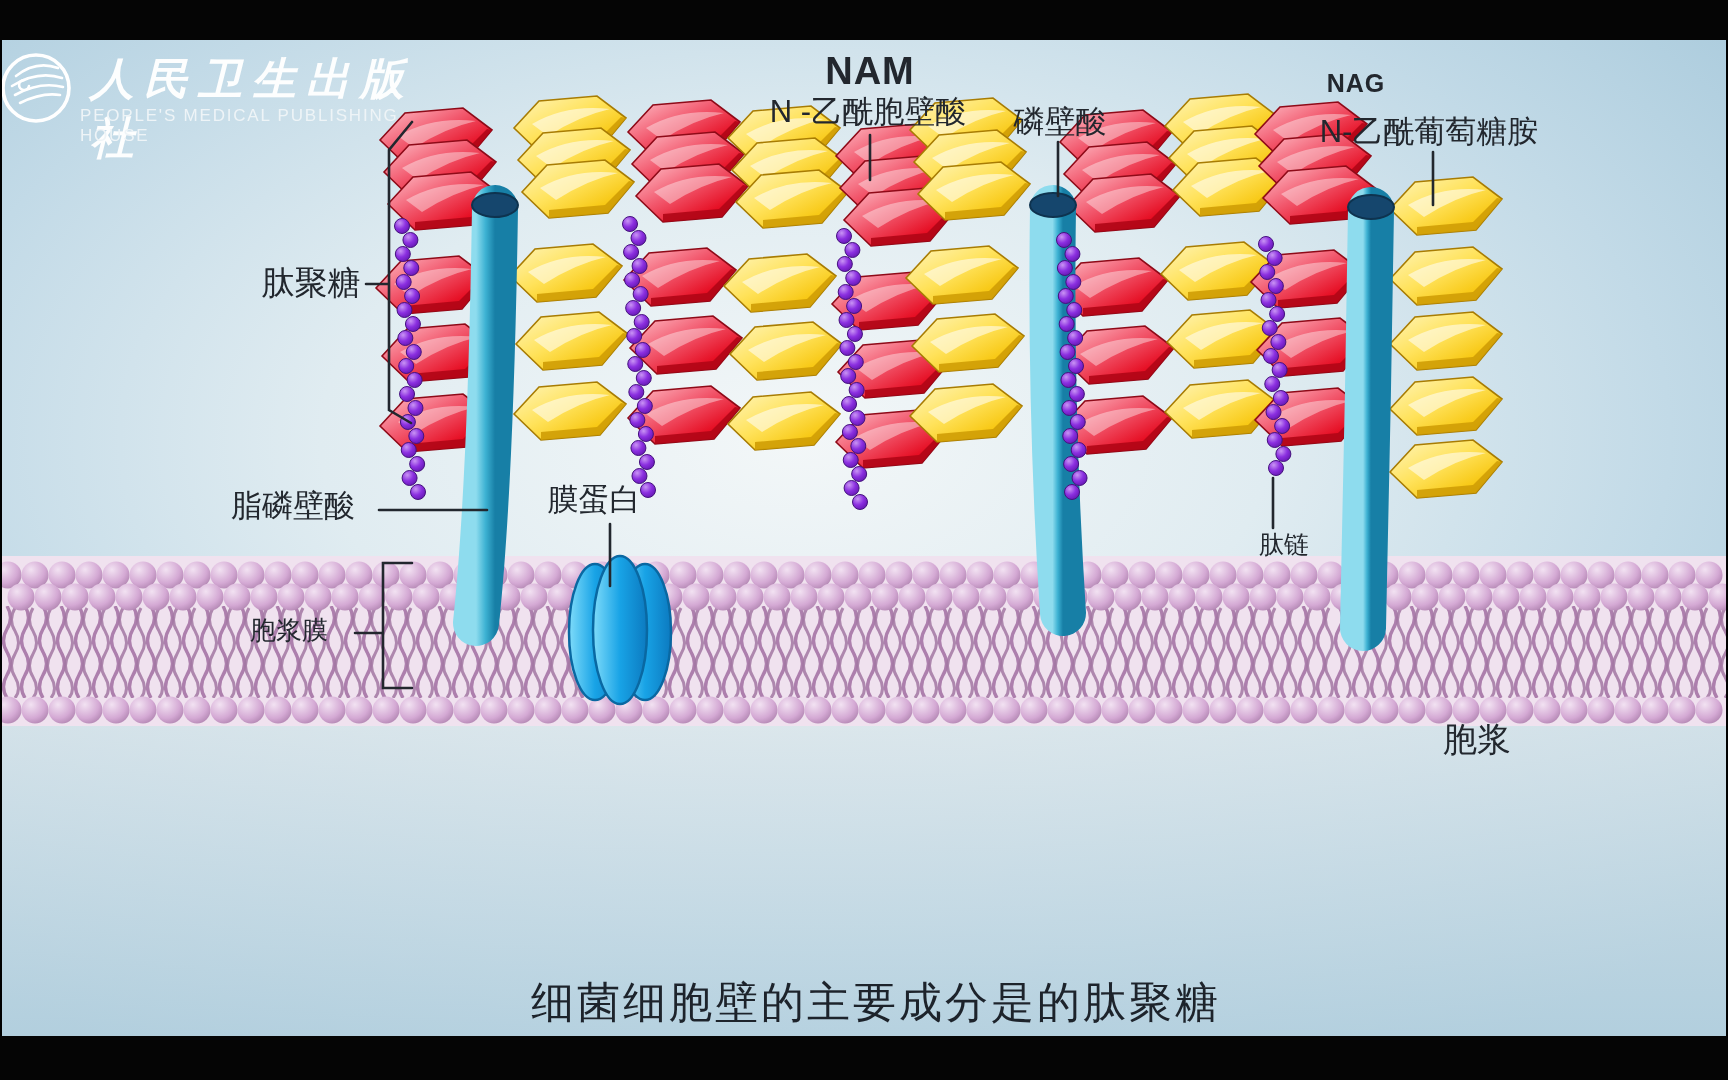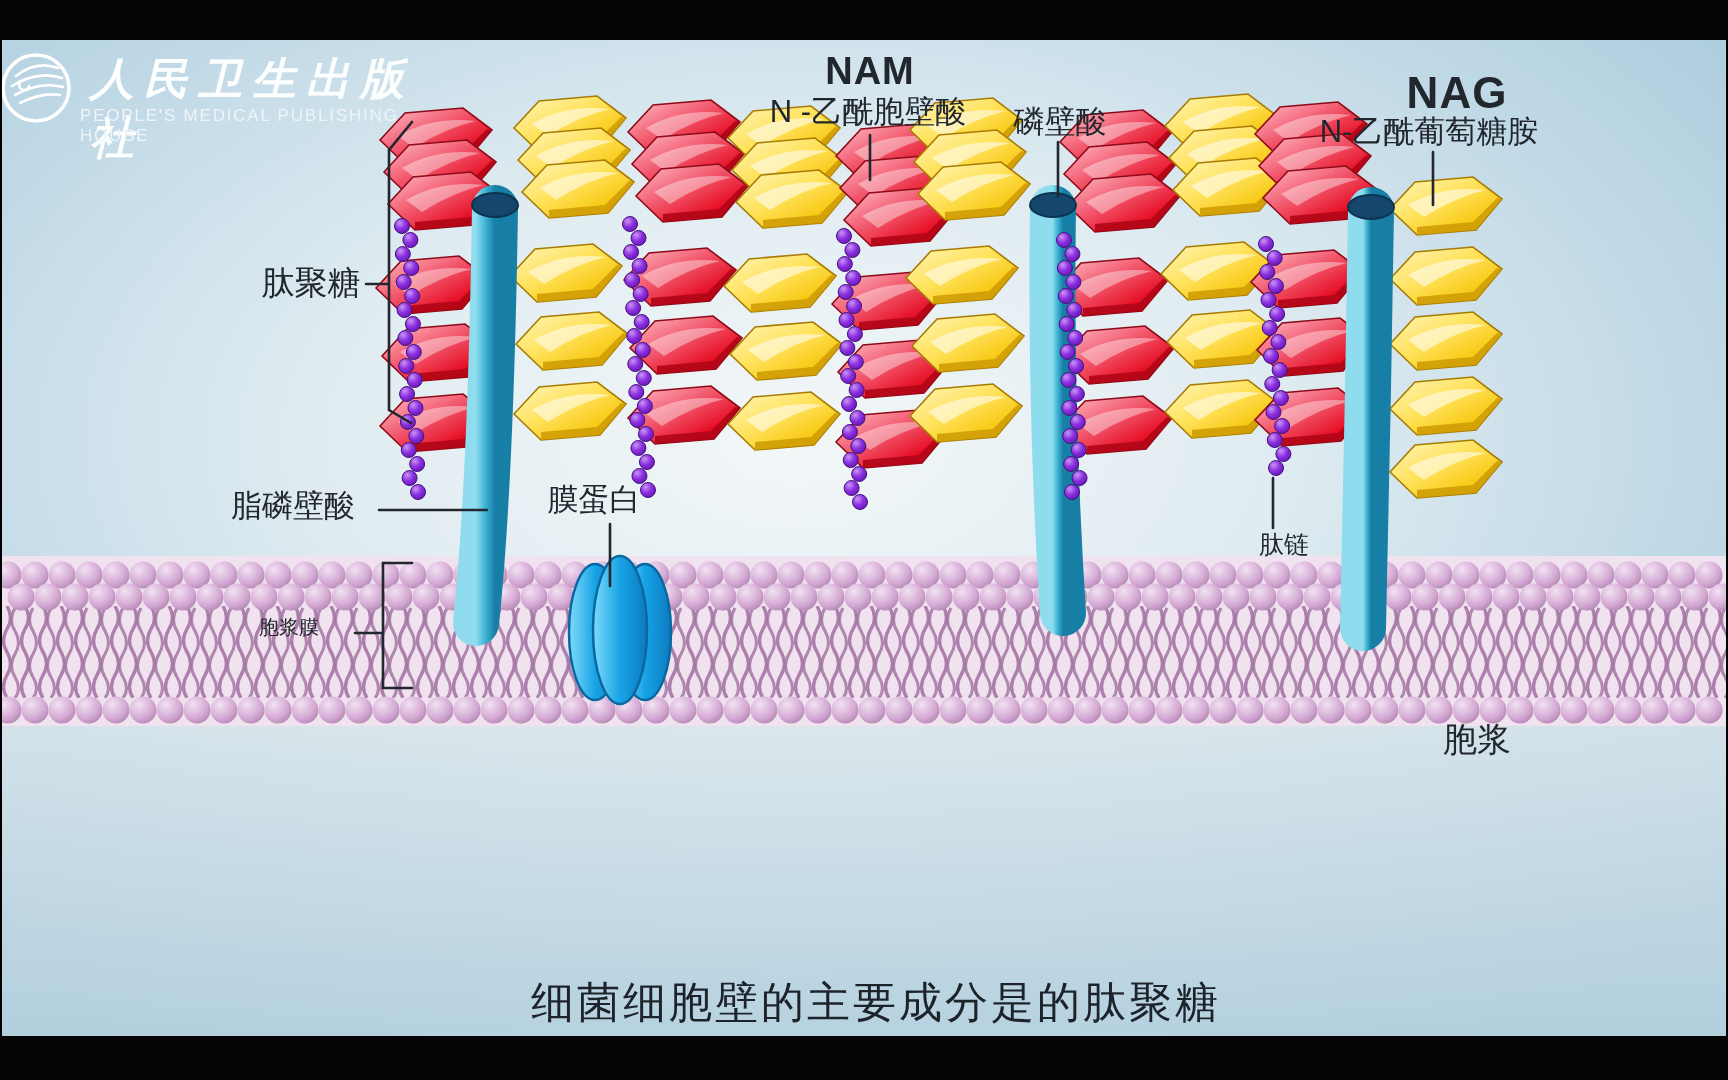--- a/index.html
+++ b/index.html
@@ -706,24 +706,24 @@
           <path d="M22,38 a5,5 0 1 0 5,6"></path>
         </g>
       </svg>
       <div class="zh">人民卫生出版社</div>
       <div class="en">PEOPLE'S MEDICAL PUBLISHING HOUSE</div>
     </div>
 
     <div class="lbl latin" style="left:868px;top:12px;font-size:38px;">NAM</div>
     <div class="lbl" style="left:866px;top:56px;font-size:31px;">N -乙酰胞壁酸</div>
     <div class="lbl" style="left:1058px;top:66px;font-size:31px;font-family:Liberation Serif, serif;">磷壁酸</div>
-    <div class="lbl latin" style="left:1455px;top:30px;font-size:44px;text-align:center;">NAG</div>
+    <div class="lbl latin" style="left:1354px;top:30px;font-size:25px;text-align:center;">NAG</div>
     <div class="lbl" style="left:1427px;top:76px;font-size:31px;">N-乙酰葡萄糖胺</div>
     <div class="lbl" style="left:309px;top:226px;font-size:33px;">肽聚糖</div>
     <div class="lbl" style="left:291px;top:450px;font-size:31px;">脂磷壁酸</div>
     <div class="lbl" style="left:592px;top:444px;font-size:31px;">膜蛋白</div>
-    <div class="lbl" style="left:287px;top:577px;font-size:20px;">胞浆膜</div>
+    <div class="lbl" style="left:287px;top:577px;font-size:26px;">胞浆膜</div>
     <div class="lbl" style="left:1282px;top:491px;font-size:25px;">肽链</div>
     <div class="lbl" style="left:1475px;top:682px;font-size:34px;">胞浆</div>
 
     <div class="caption">细菌细胞壁的主要成分是的肽聚糖</div>
   </div>
 </div>
 
 </body></html>

